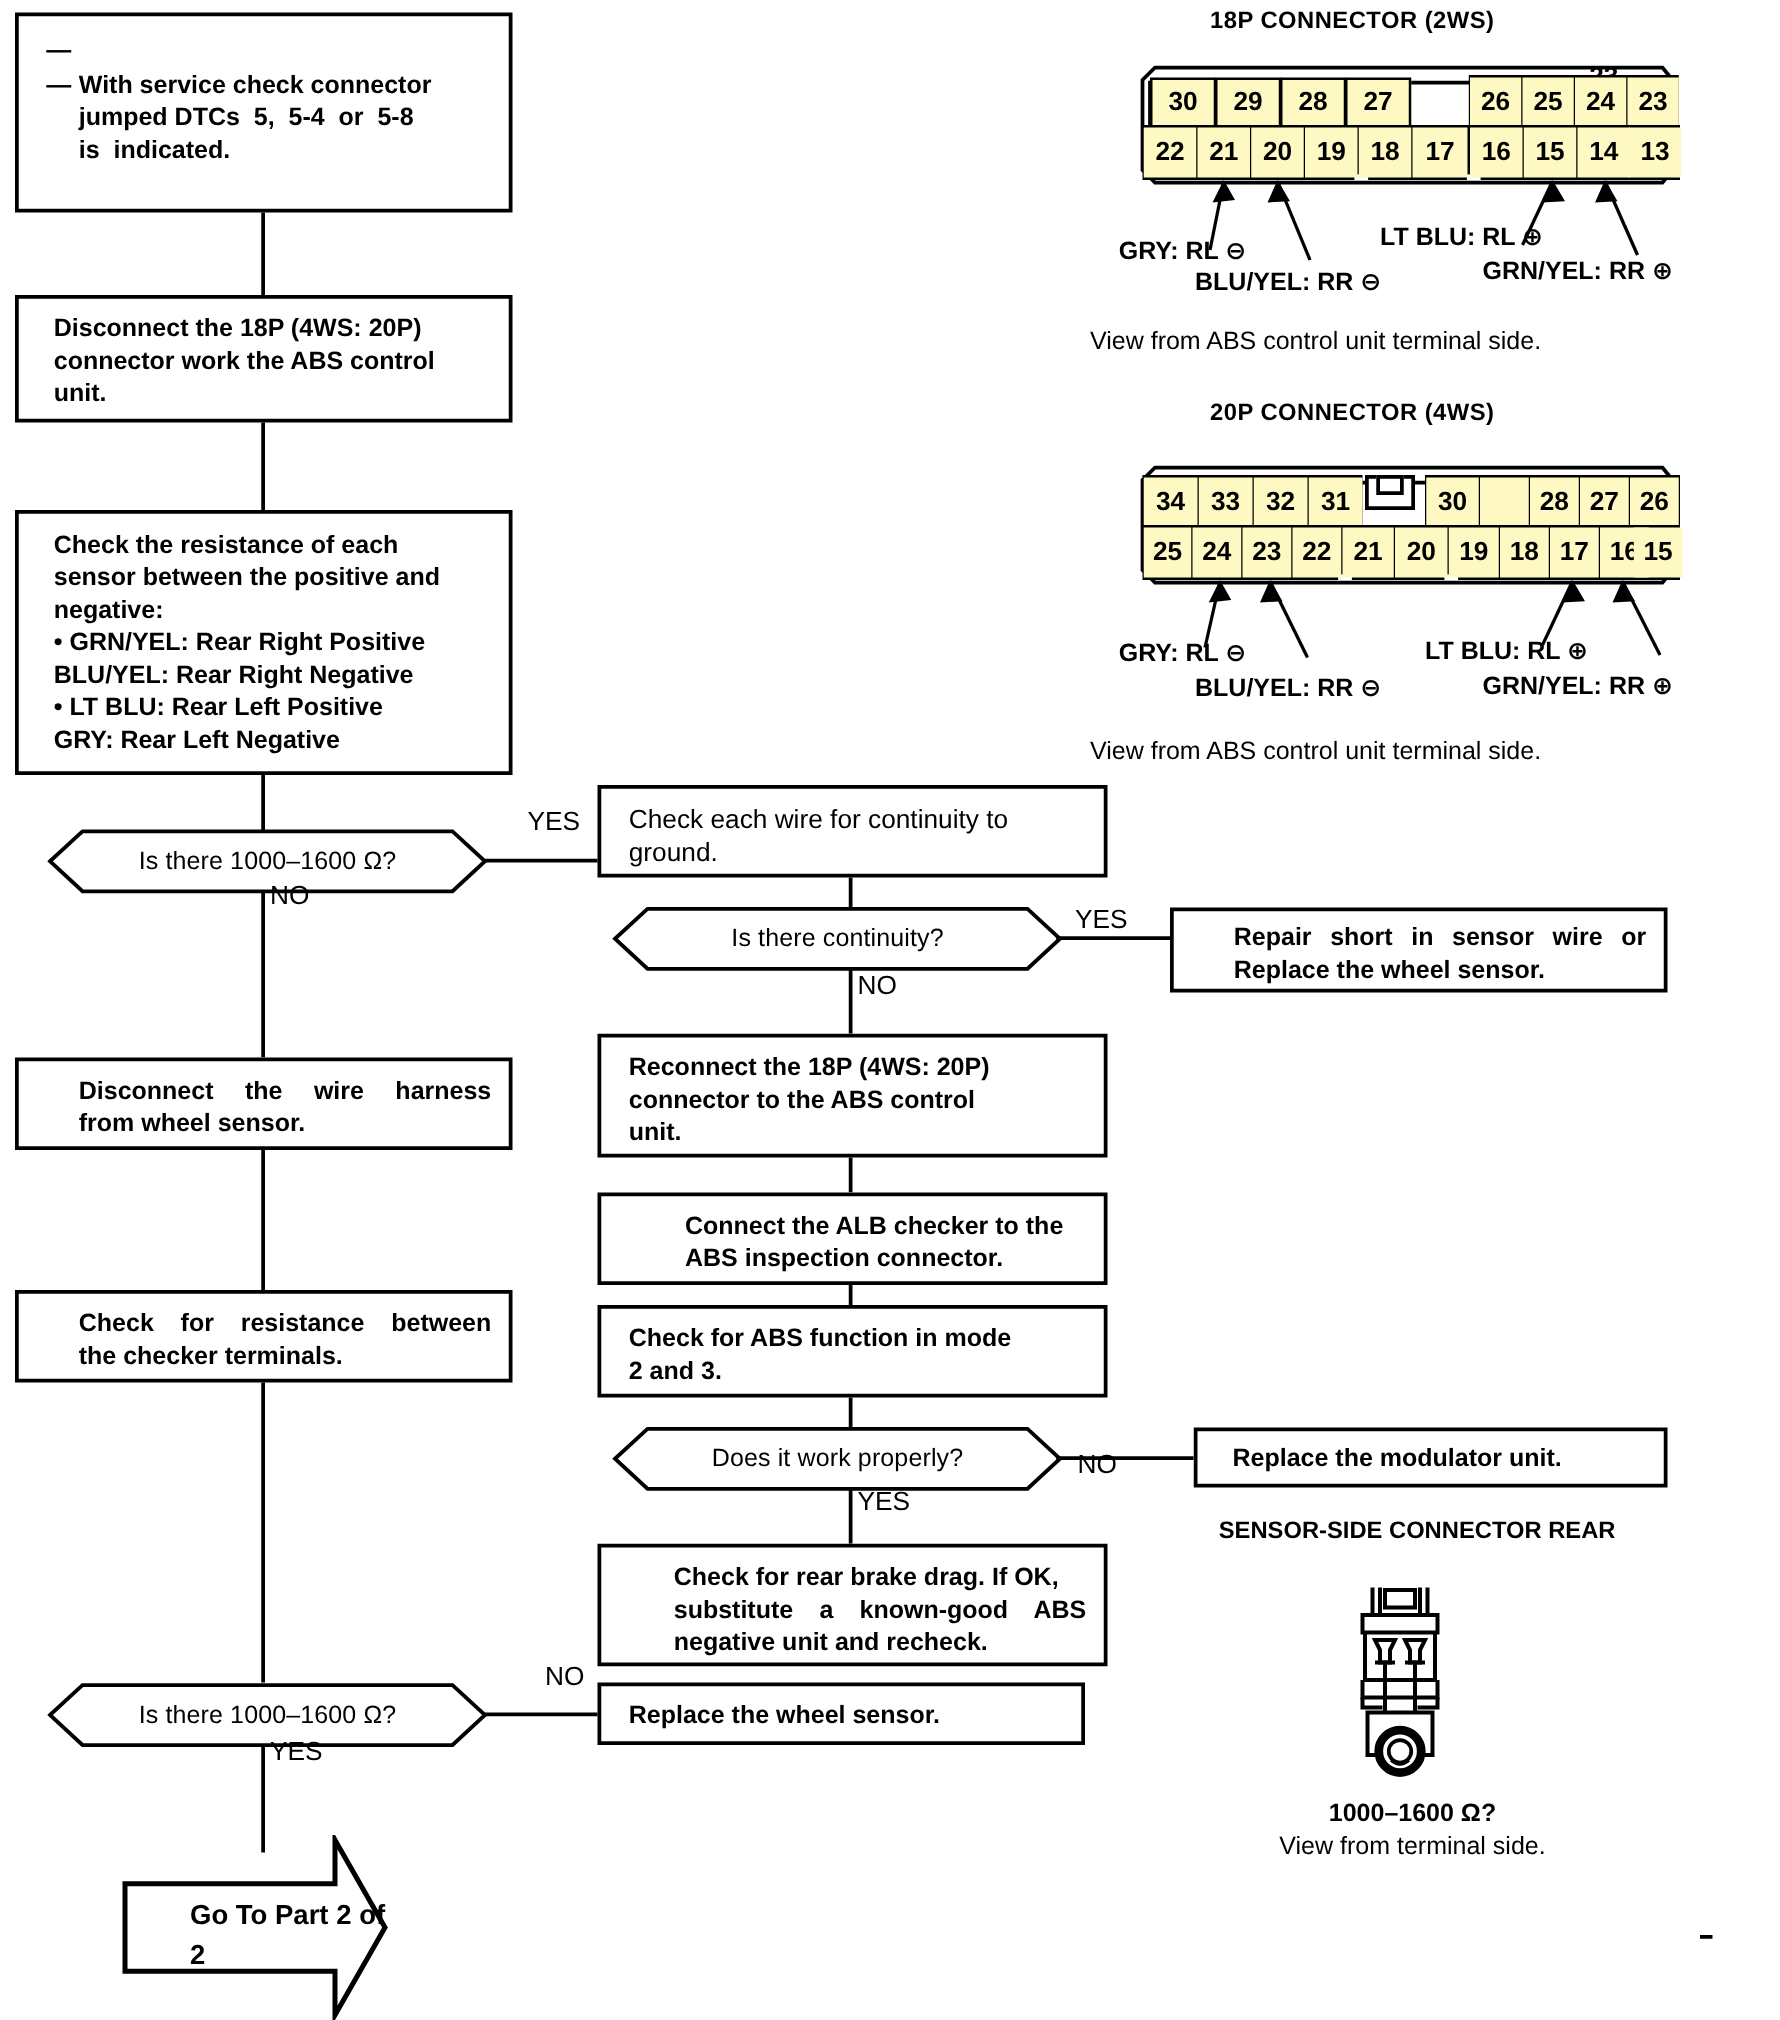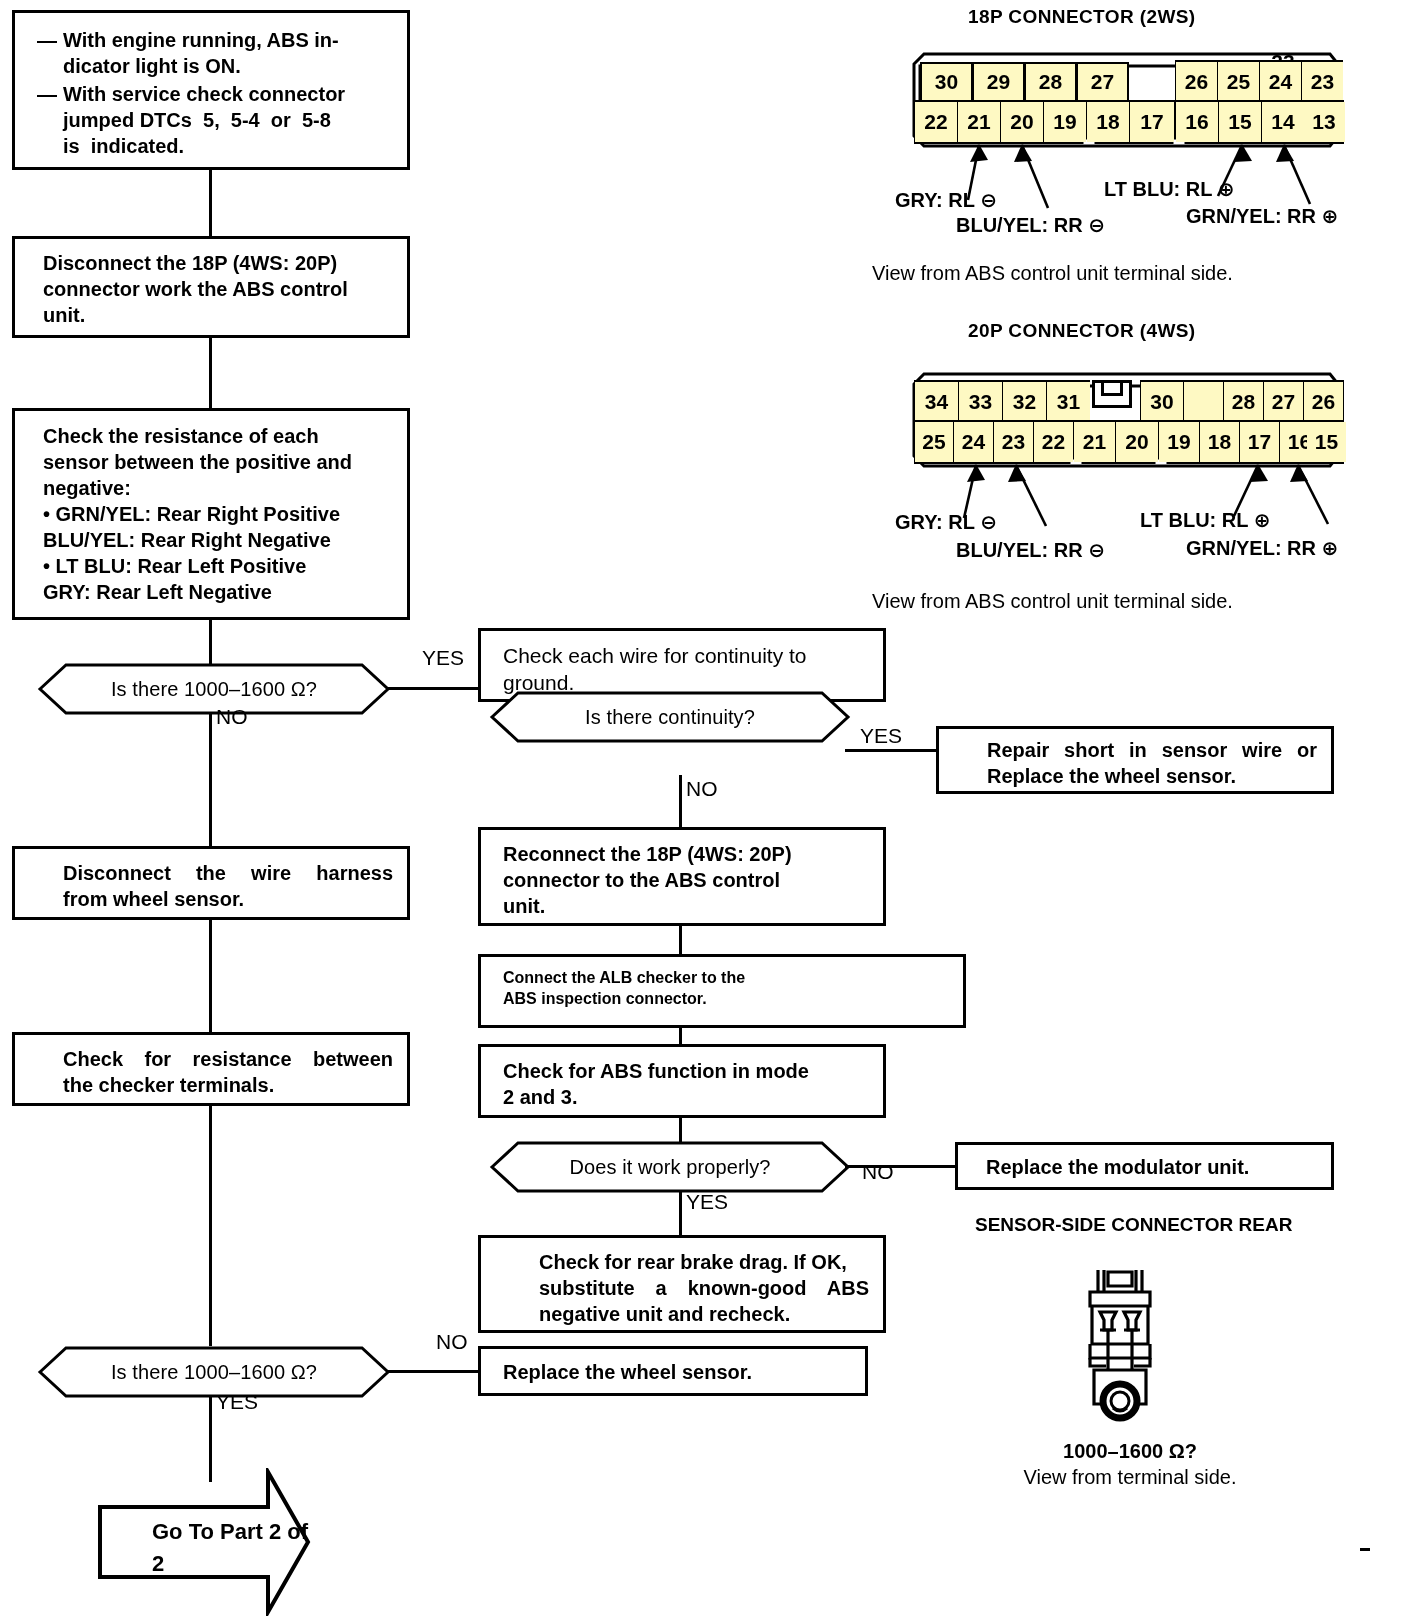--- a/index.html
+++ b/index.html
@@ -55,24 +55,20 @@
 
   .tickmark{position:absolute;background:#000;}
 </style>
 </head>
 <body>
 
 <div class="fbox" style="left:12px;top:10px;width:398px;height:160px;font-size:20px;">
   <div class="pad" style="padding:14px 10px 8px 22px;">
     <div style="display:flex;">
         <span style="width:26px;flex:none;">—</span>
-      <span>
-        
-        With engine running, ABS in-<br>dicator light is ON.
-      </span>
       </div>
     <div style="display:flex;margin-top:2px;">
         <span style="width:26px;flex:none;">—</span>
       <span>
         With service check connector<br>jumped DTCs&nbsp; 5,&nbsp; 5-4&nbsp; or&nbsp; 5-8<br>is&nbsp; indicated.
       </span>
       </div>
   </div>
 </div>
 
@@ -154,42 +150,42 @@
 
 <div class="fbox thin" style="left:478px;top:628px;width:408px;height:74px;font-size:21px;">
   <div class="pad" style="padding:11px 14px 8px 22px;">
     <span class="ln">Check each wire for continuity to</span>
     <span class="ln">ground.</span>
   </div>
 </div>
 
 <div class="vline" style="left:679px;top:702px;height:25px;"></div>
 
-<div class="hex" style="left:470px;top:691px;width:400px;height:52px;">
+<div class="hex" style="left:470px;top:725px;width:400px;height:52px;">
   <svg width="400" height="52" viewBox="0 0 400 52">
     <polygon points="22,26 48,2 352,2 378,26 352,50 48,50" fill="#fff" stroke="#000" stroke-width="3"></polygon>
   </svg>
   <div class="lbl">Is there continuity?</div>
 </div>
 <div class="hline" style="left:845px;top:749px;width:92px;"></div>
 <div class="ylabel" style="left:860px;top:724px;">YES</div>
 <div class="vline" style="left:679px;top:775px;height:52px;"></div>
 <div class="ylabel" style="left:686px;top:777px;">NO</div>
 
 <div class="fbox" style="left:478px;top:827px;width:408px;height:99px;font-size:20px;">
   <div class="pad" style="padding:11px 14px 8px 22px;">
     <span class="ln">Reconnect the 18P (4WS: 20P)</span>
     <span class="ln">connector  to  the  ABS  control</span>
     <span class="ln">unit.</span>
   </div>
 </div>
 
 <div class="vline" style="left:679px;top:926px;height:28px;"></div>
 
-<div class="fbox" style="left:478px;top:954px;width:488px;height:74px;font-size:16px;">
+<div class="fbox" style="left:478px;top:954px;width:408px;height:74px;font-size:20px;padding-left:45px;">
   <div class="pad" style="padding:11px 14px 8px 22px;">
     <span class="ln">Connect the ALB checker to the</span>
     <span class="ln">ABS inspection connector.</span>
   </div>
 </div>
 
 <div class="vline" style="left:679px;top:1028px;height:16px;"></div>
 
 <div class="fbox" style="left:478px;top:1044px;width:408px;height:74px;font-size:20px;">
   <div class="pad" style="padding:11px 14px 8px 22px;">

